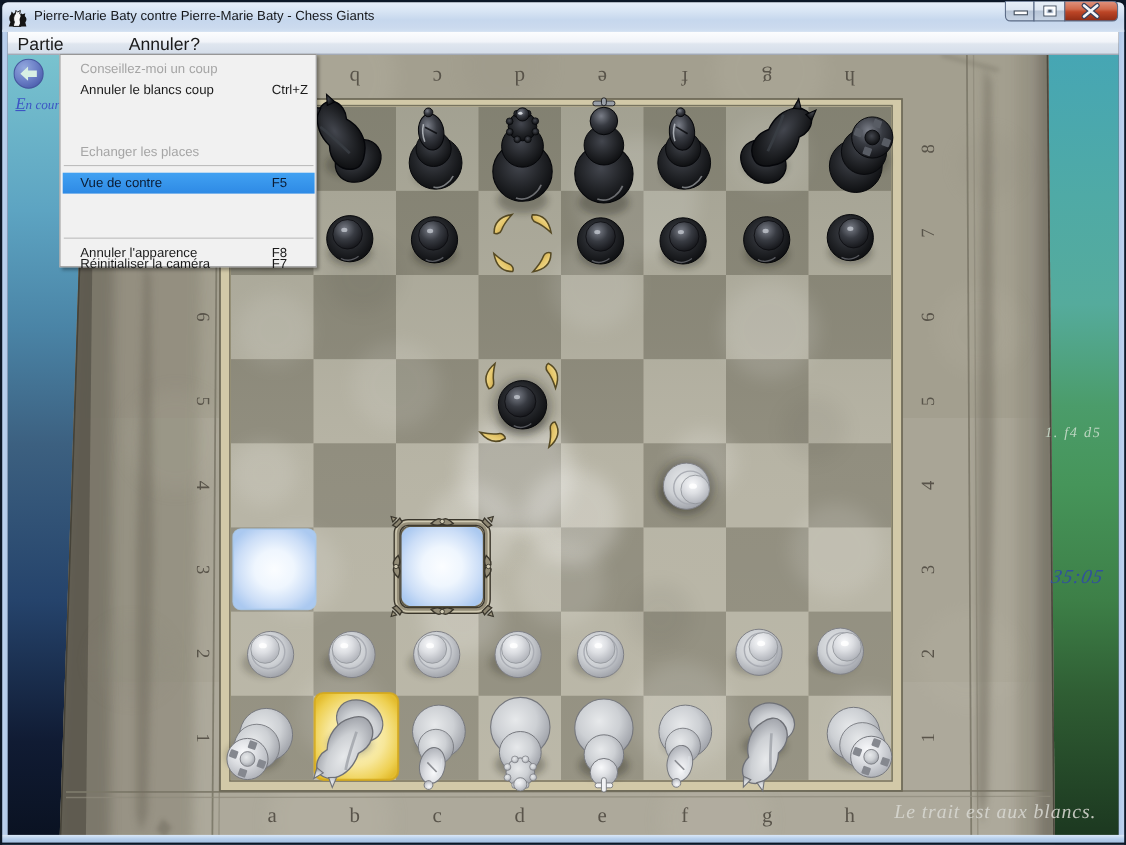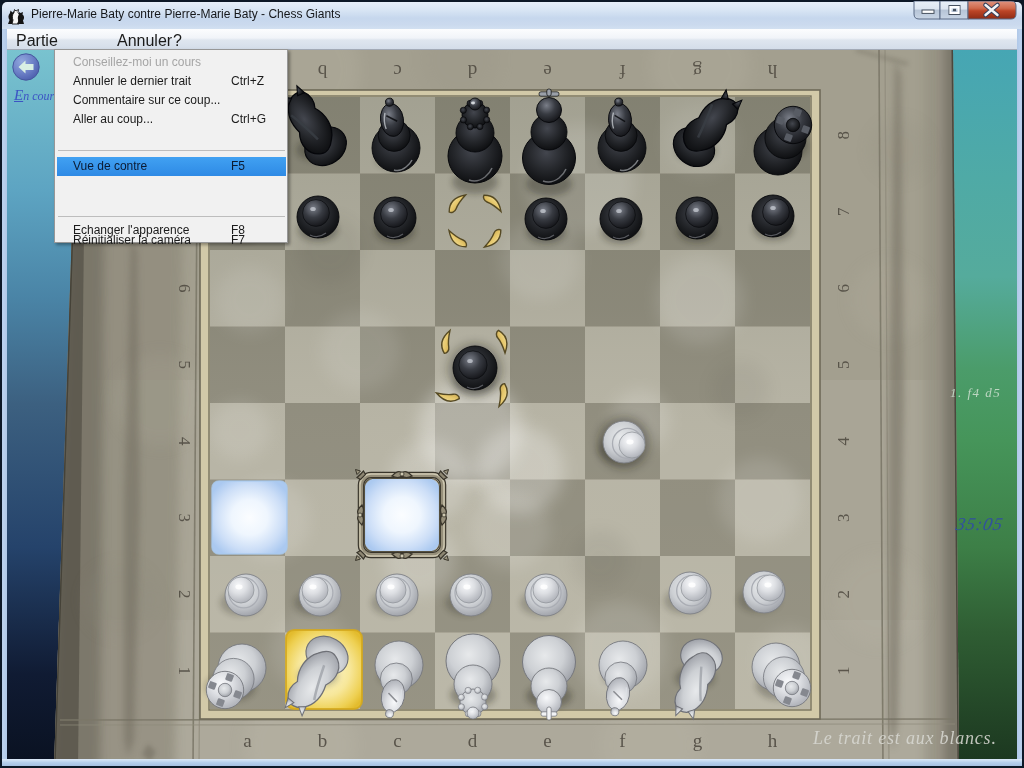--- a/index.html
+++ b/index.html
@@ -10,21 +10,21 @@
 #menubar{left:7px;top:29px;width:1010px;height:20px;
  background:linear-gradient(180deg,#fcfdfe 0%,#f1f4f9 45%,#dfe6ef 55%,#d4dde9 100%);
  border-bottom:1px solid #a3aab6;}
 .mitem{position:absolute;top:2px;font-size:16px;color:#1a1a1a;padding:1px 7px;}
 #echiq{left:54px;top:30px;border:1px solid #848b93;border-radius:3px;
  background:linear-gradient(180deg,#f5f7fa,#e0e6ee);padding:1px 4px;}
 #menu{left:54px;top:49px;width:234px;height:194px;background:#f1f1f1;
  border:1px solid #979797;box-shadow:2px 2px 3px rgba(0,0,0,0.35);box-sizing:border-box;}
 .mi{position:absolute;left:2px;width:229px;height:19px;font-size:12px;line-height:19px;color:#1b1b1b;}
 .mi .lab{position:absolute;left:16px;}
-.mi .sc{position:absolute;left:174px;}
+.mi .sc{position:absolute;left:190px;}
 .dis{color:#a5a5a5;}
 .sep{position:absolute;left:3px;width:227px;border-top:1px solid #bdbdbd;}
 .hl{background:linear-gradient(180deg,#41a1f2,#2e8ae5);color:#0b1b33;}
 #encours{left:14px;top:87px;font-family:"Liberation Serif";font-style:italic;font-size:12px;color:#3c54c4;}
 #encours .big{font-size:15px;text-decoration:underline;}
 .frame{background:linear-gradient(90deg,#9cb3d4,#bcd2ee 40%,#b0c8e8);}
 </style></head>
 <body>
 
 <div class="abs" style="left:7px;top:49px;width:400px;height:711px;
@@ -580,39 +580,35 @@
         <stop offset="100%" stop-color="#4d5fae"></stop>
  </radialGradient>
     </defs>
  <circle cx="14" cy="14" r="13.2" fill="url(#bb)" stroke="#46579e" stroke-width="1"></circle>
  <path d="M6.5,14 L13.5,7.5 L13.5,11 L21.5,11 L21.5,17 L13.5,17 L13.5,20.5 Z" fill="#d8efe4"></path>
 </svg>
 <div id="encours" class="abs"><span class="big">E</span>n cours</div>
 
 <div id="menu" class="abs">
  <div class="mi dis" style="top:3px;">
-      <span class="lab">Conseillez-moi un cours</span>
+      <span class="lab">Conseillez-moi un coup</span>
     </div>
  <div class="mi" style="top:22px;">
-      <span class="lab">Annuler le dernier trait</span>
+      <span class="lab">Annuler le blancs coup</span>
       <span class="sc">Ctrl+Z</span>
     </div>
- <div class="mi" style="top:41px;">
-      <span class="lab">Commentaire sur ce coup...</span>
-    </div>
- <div class="mi" style="top:60px;">
-      <span class="lab">Aller au coup...</span>
-      <span class="sc">Ctrl+G</span>
+ <div class="mi dis" style="top:79px;">
+      <span class="lab">Echanger les places</span>
     </div>
  <div class="sep" style="top:100px;"></div>
  <div class="mi hl" style="top:107px;">
       <span class="lab">Vue de contre</span>
       <span class="sc">F5</span>
     </div>
  <div class="mi" style="top:145px;margin-top:36px;">
       <span class="lab">Réinitialiser la caméra</span>
       <span class="sc">F7</span>
     </div>
  <div class="sep" style="top:166px;"></div>
  <div class="mi" style="top:171px;">
-      <span class="lab">Echanger l'apparence</span>
+      <span class="lab">Annuler l'apparence</span>
       <span class="sc">F8</span>
     </div>
 </div>
 </body></html>

